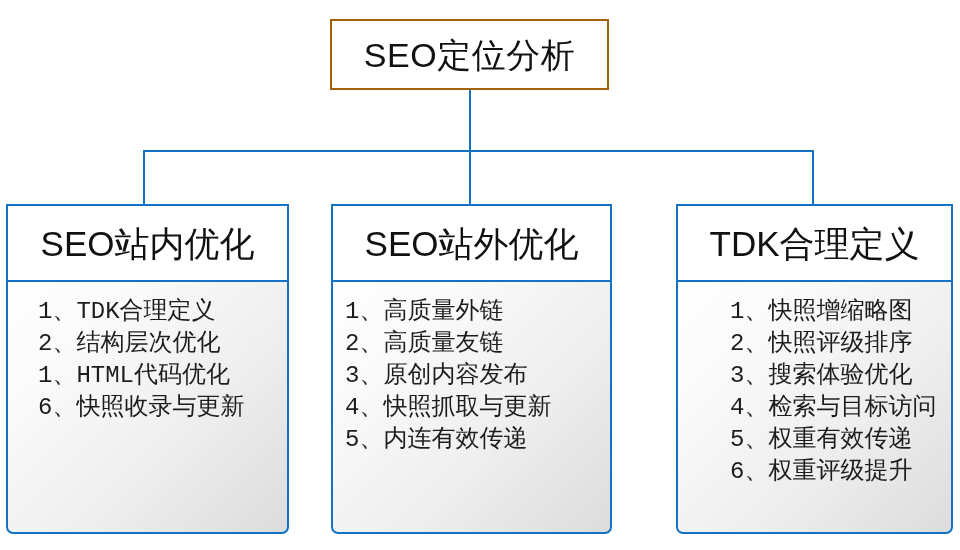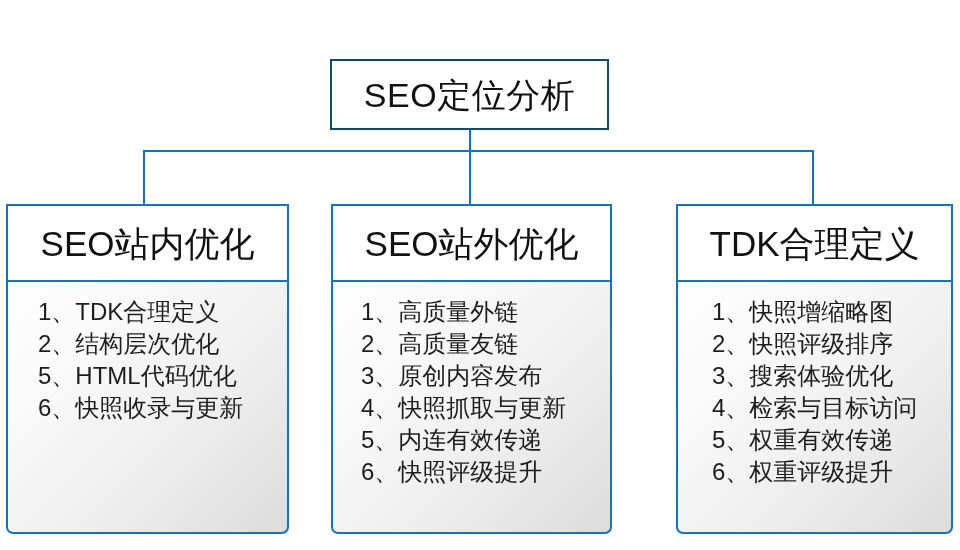--- a/index.html
+++ b/index.html
@@ -28,26 +28,25 @@
     pointer-events: none;
   }
   
   .root-box {
     position: absolute;
     left: 330px;
     top: 19px;
     width: 279px;
     height: 71px;
     box-sizing: border-box;
-    border: 2px solid #0c4a6e;
+    border: 2px solid #a16207;
     background: #ffffff;
     display: flex;
     align-items: center;
     justify-content: center;
-    margin-top: 40px;
   }
   .root-title {
     font-size: 34px;
     color: #111111;
     letter-spacing: 0.5px;
     line-height: 1;
     white-space: nowrap;
   }
   
   .branch {
@@ -83,29 +82,30 @@
   .item-list {
     list-style: none;
     margin: 0;
     padding: 0 0 0 34px;
   }
   .item-list li {
     font-size: 24px;
     color: #1d1d1d;
     line-height: 32px;
     white-space: nowrap;
+    font-family: Liberation Mono, monospace;
   }
   
   #branch-0 { left: 6px;   width: 283px; }
   #branch-1 { left: 331px; width: 281px; }
   #branch-2 { left: 676px; width: 277px; }
 
   #branch-0 .item-list { padding-left: 30px; }
-  #branch-1 .item-list { padding-left: 28px; }
-  #branch-2 .item-list { padding-left: 34px; }
+  #branch-1 .item-list { padding-left: 12px; }
+  #branch-2 .item-list { padding-left: 52px; }
 </style>
 </head>
 <body>
 
 <div id="diagram">
 
   <svg id="connectors" viewBox="0 0 960 550" xmlns="http://www.w3.org/2000/svg">
 
     <line x1="470" y1="90" x2="470" y2="151" stroke="#1273c4" stroke-width="2"></line>
 
@@ -123,38 +123,37 @@
   </div>
 
   <div class="branch" id="branch-0">
     <div class="branch-head">
       <span class="branch-head-title">SEO站内优化</span>
     </div>
     <div class="branch-body">
       <ul class="item-list">
         <li>1、TDK合理定义</li>
         <li>2、结构层次优化</li>
-        <li>5、HTML代码优化</li>
+        <li>1、HTML代码优化</li>
         <li>6、快照收录与更新</li>
       </ul>
     </div>
   </div>
 
   <div class="branch" id="branch-1">
     <div class="branch-head">
       <span class="branch-head-title">SEO站外优化</span>
     </div>
     <div class="branch-body">
       <ul class="item-list">
         <li>1、高质量外链</li>
         <li>2、高质量友链</li>
         <li>3、原创内容发布</li>
         <li>4、快照抓取与更新</li>
         <li>5、内连有效传递</li>
-        <li>6、快照评级提升</li>
       </ul>
     </div>
   </div>
 
   <div class="branch" id="branch-2">
     <div class="branch-head">
       <span class="branch-head-title">TDK合理定义</span>
     </div>
     <div class="branch-body">
       <ul class="item-list">

